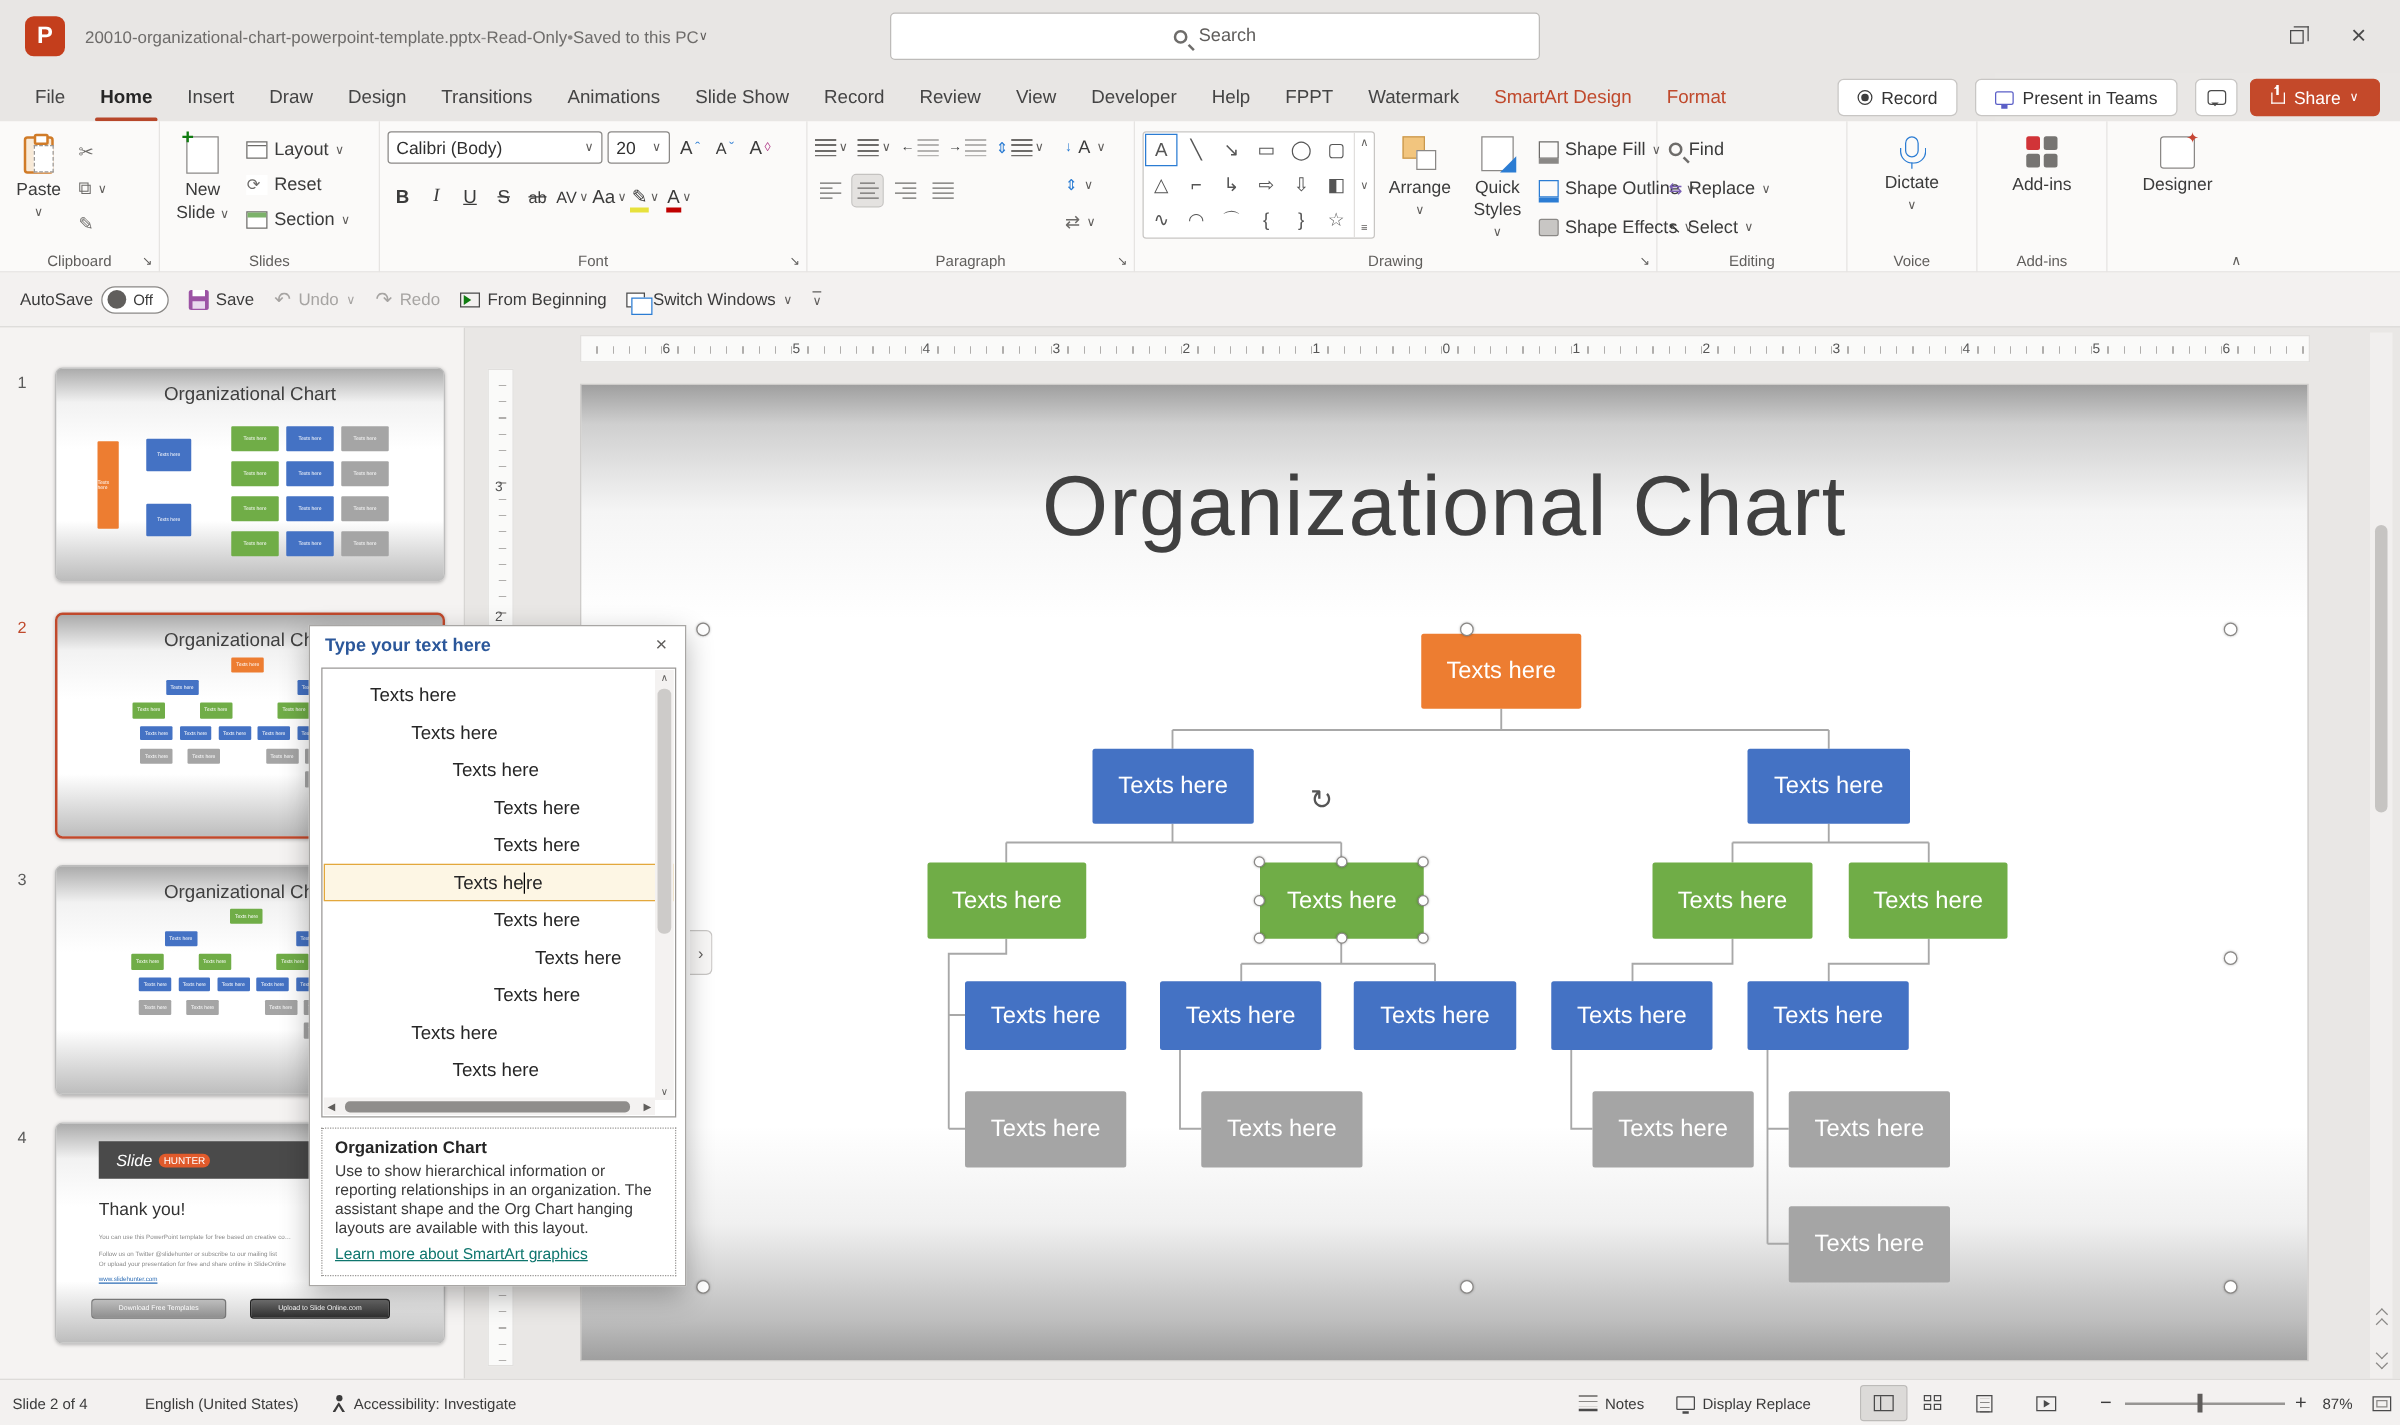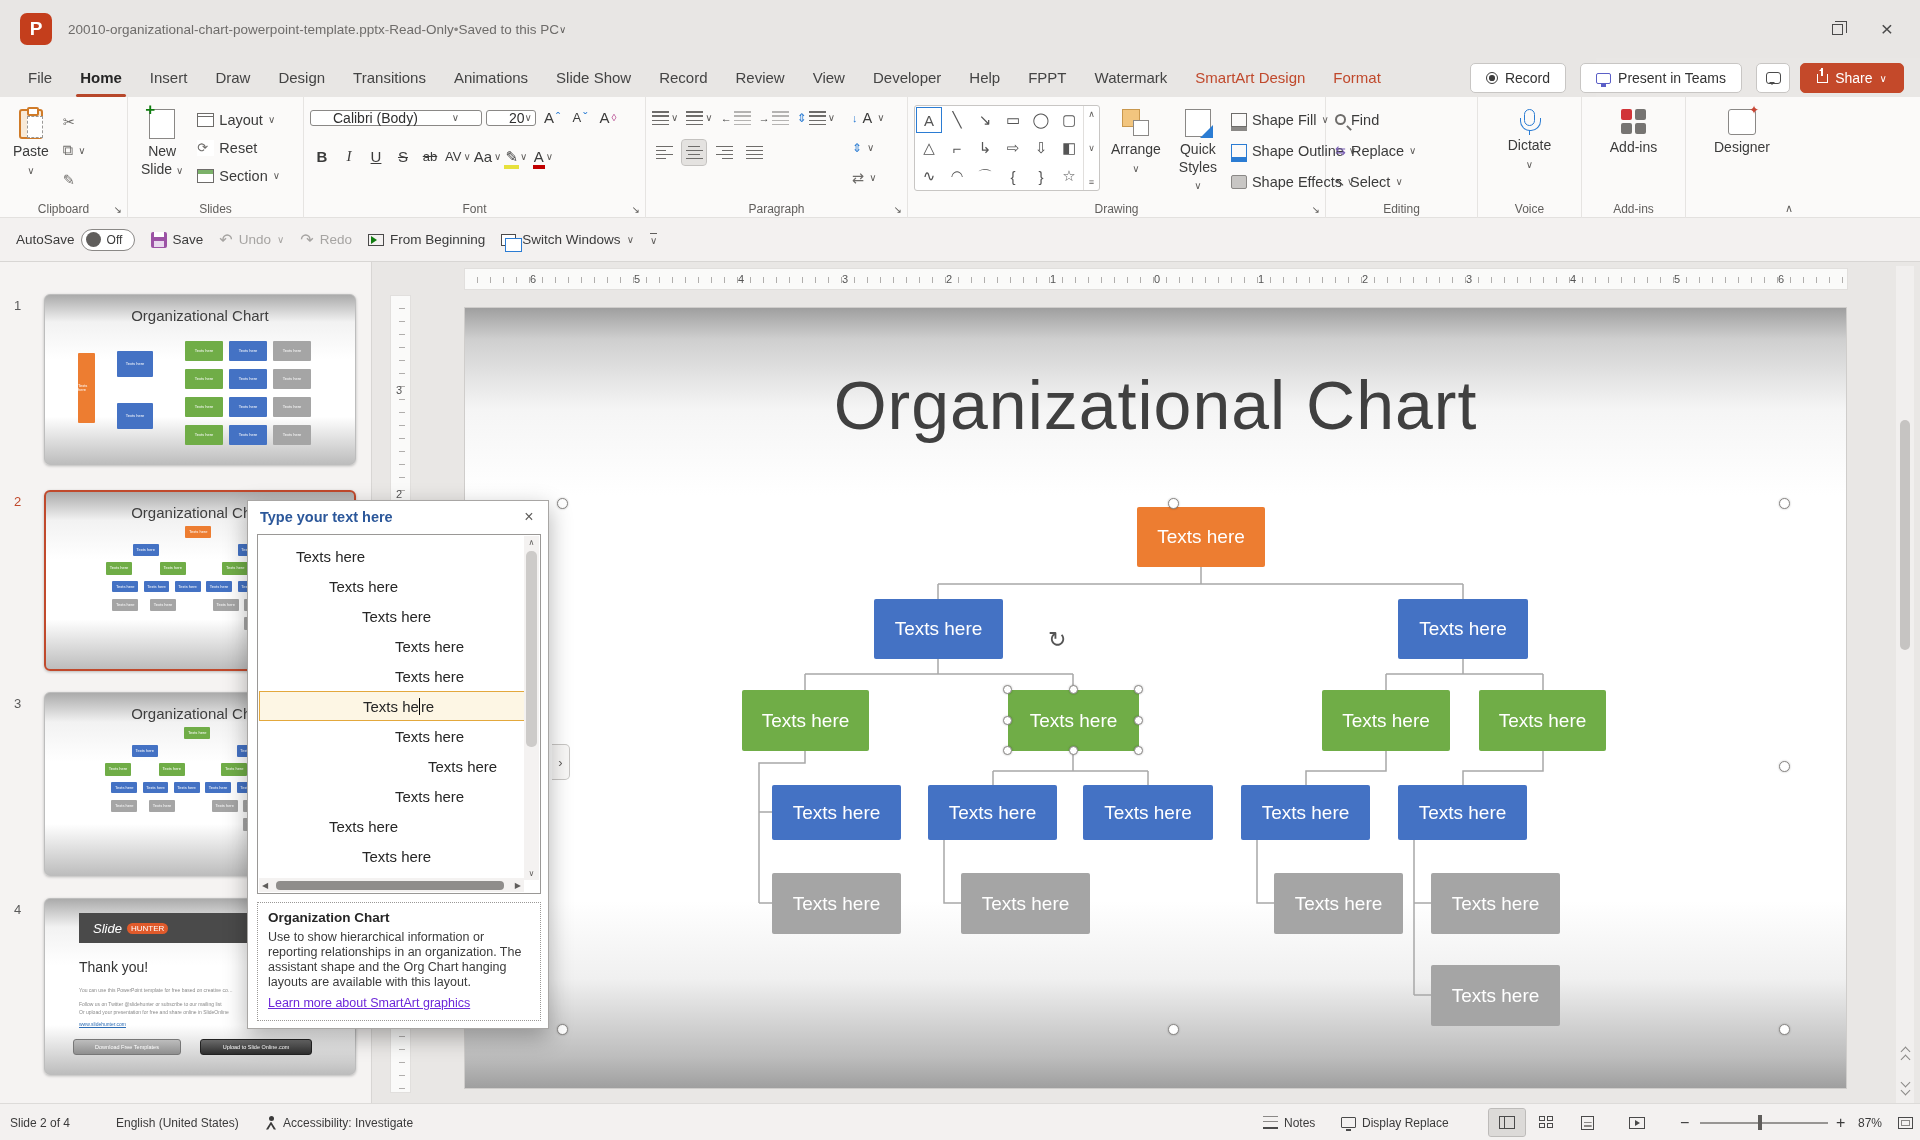--- a/index.html
+++ b/index.html
@@ -45,21 +45,21 @@
   
   .clipboard-ic{width:24px;height:30px;border:2px solid #d07b28;border-radius:3px;background:#f8ead8;position:relative}
   .clipboard-ic::before{content:"";position:absolute;left:6px;top:-4px;width:8px;height:5px;border:2px solid #d07b28;border-radius:2px;background:#fff}
   .clipboard-ic::after{content:"";position:absolute;left:6px;top:5px;width:14px;height:20px;background:#fff;border:1px dashed #9a9896}
   .page-ic{width:26px;height:30px;border:1.6px solid #8a8886;background:#fff;position:relative}
   .page-ic .plus{position:absolute;left:-7px;top:-7px;width:14px;height:14px;color:#107c10;font-size:17px;font-weight:bold;line-height:13px;text-align:center}
   .mini-ic{width:17px;height:14px;border:1.4px solid #6e6c6a;background:#fff;position:relative;flex:0 0 auto}
   .mini-ic.layout::before{content:"";position:absolute;left:0;top:2.5px;right:0;height:1.4px;background:#6e6c6a}
   .mini-ic.section::before{content:"";position:absolute;left:0;top:0;right:0;height:4px;background:#7cb26a}
   .mini-ic.reset{border:none;width:17px;height:16px;font-size:13px;color:#6e6c6a}
-  .combo{height:16px;border:1px solid #8a8886;border-radius:3px;background:#fff;display:flex;align-items:center;padding:0 22px;font-size:14px;color:#2f2f2f;justify-content:space-between}
+  .combo{height:26px;border:1px solid #8a8886;border-radius:3px;background:#fff;display:flex;align-items:center;padding:0 6px;font-size:14px;color:#2f2f2f;justify-content:space-between}
   .fbtn{min-width:24px;height:25px;display:flex;align-items:center;justify-content:center;font-size:15px;color:#3b3b3b;border-radius:3px;gap:2px}
   .colorbar{position:relative;display:inline-block;font-size:15px;line-height:14px}
   .colorbar::after{content:"";position:absolute;left:-1px;right:-1px;bottom:-5px;height:4px;background:var(--cb,#e7e13c)}
   .bars{width:17px;height:14px;background:repeating-linear-gradient(#6e6c6a 0 1.6px,transparent 1.6px 4.4px);flex:0 0 auto}
   .bars.b-center{background:none;display:flex;flex-direction:column;justify-content:space-between}
   .bars.b-center i{display:block;height:1.6px;background:#6e6c6a}
   .shape-gallery{width:186px;height:86px;border:1px solid #c8c6c4;border-radius:3px;background:#fff;display:flex}
   .sg-grid{display:grid;grid-template-columns:repeat(6,28px);grid-auto-rows:28px;flex:1;place-items:center;font-size:15px;color:#555}
   .sg-cell{width:24px;height:24px;display:flex;align-items:center;justify-content:center}
   .sg-cell.sel{outline:1.4px solid #2b7cd3}
@@ -140,21 +140,21 @@
   .tp-row .bullet{font-size:12px;margin-right:11px}
   .tp-row.sel{background:#fdf6e4;border:1.4px solid #e3a83c}
   .caret{display:inline-block;width:1px;height:17px;background:#000;margin:0 0.5px;vertical-align:-3px}
   #tp-vscroll{position:absolute;right:1px;top:1px;width:15px;height:344px;background:#f4f2f1;display:flex;flex-direction:column;align-items:center;justify-content:space-between;padding:2px 0;font-size:8px;color:#605e5c}
   #tp-vthumb{position:absolute;right:3px;top:16px;width:11px;height:196px;background:#cdcbc9;border-radius:5px}
   #tp-hscroll{position:absolute;left:1px;right:16px;bottom:1px;height:14px;background:#f4f2f1;display:flex;align-items:center;justify-content:space-between;padding:0 3px;font-size:8px;color:#605e5c}
   #tp-hthumb{position:absolute;left:18px;bottom:3px;width:228px;height:9px;background:#8f8d8b;border-radius:4px}
   #tp-info{position:absolute;left:9px;top:401px;width:284px;height:119px;border:1px dotted #9a9896;padding:7px 10px;background:#fff}
   #tp-info-title{font-size:13.5px;font-weight:bold;color:#262626;margin-bottom:5px}
   #tp-info-body{font-size:12.5px;line-height:15px;color:#3b3b3b}
-  #tp-info-link{font-size:12.5px;color:#6d28d9;text-decoration:underline;margin-top:6px;display:inline-block}
+  #tp-info-link{font-size:12.5px;color:#0f766e;text-decoration:underline;margin-top:6px;display:inline-block}
   
   #statusbar{position:absolute;left:0;top:1103px;width:1920px;height:37px;background:#f3f1f0;border-top:1px solid #dddbd9;font-size:12px;color:#3b3b3b}
   .sb-item{position:absolute;top:0;height:37px;display:flex;align-items:center;gap:6px}
   .person-ic{width:12px;height:14px;position:relative}
   .person-ic::before{content:"";position:absolute;left:3.5px;top:0;width:5px;height:5px;border-radius:50%;background:#3b3b3b}
   .person-ic::after{content:"";position:absolute;left:1px;top:6px;width:10px;height:8px;background:#3b3b3b;clip-path:polygon(50% 0,100% 100%,78% 100%,50% 40%,22% 100%,0 100%)}
   .notes-ic{width:15px;height:13px;border-bottom:2.5px solid #4a4a4a;background:repeating-linear-gradient(#8a8886 0 1.3px,transparent 1.3px 4.5px);background-size:100% 9px;background-repeat:no-repeat}
   .disp-ic{width:15px;height:11px;border:1.4px solid #4a4a4a;border-radius:1px;position:relative}
   .disp-ic::after{content:"";position:absolute;left:4px;bottom:-4px;width:5px;height:2.4px;background:#4a4a4a}
   .view-btn{position:absolute;top:5px;width:36px;height:27px;display:flex;align-items:center;justify-content:center;border-radius:2px}
@@ -176,20 +176,24 @@
 
 <div id="titlebar">
   <div id="ppt-icon">P</div>
   <div id="file-info">
     <span>20010-organizational-chart-powerpoint-template.pptx</span>
     <span style="color:#8a8886">-</span>
     <span>Read-Only</span>
     <span style="color:#8a8886">•</span>
     <span>Saved to this PC</span>
     <span class="chev">∨</span>
+  </div>
+  <div id="searchbox">
+    <span class="search-glyph"></span>
+    <span>Search</span>
   </div>
   <div class="wincontrol" style="left:1818px">
       <span id="restore-glyph"></span>
     </div>
   <div class="wincontrol" style="left:1868px;font-size:21px">
       <span>×</span>
     </div>
 </div>
 
 <div id="tabsrow">

